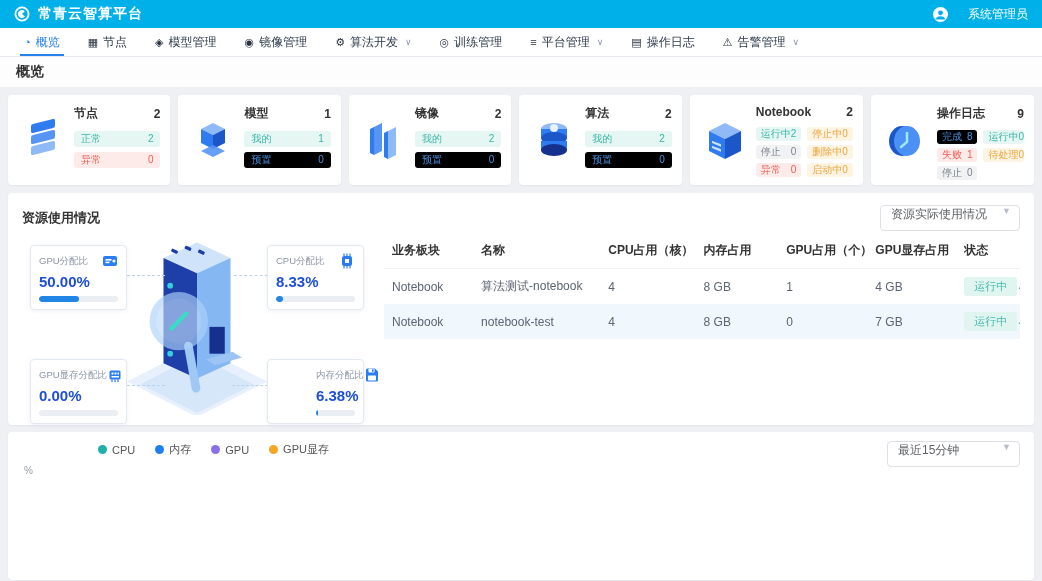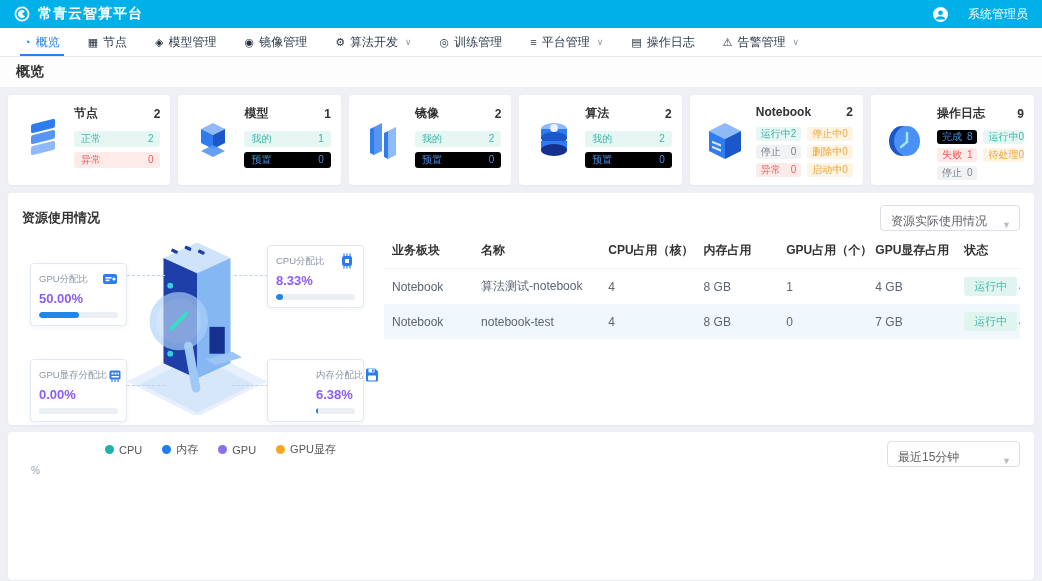--- a/index.html
+++ b/index.html
@@ -40,51 +40,51 @@
   .b-teal  { background:#e5f6f3; color:#39b5a7; }
   .b-red   { background:#fdebea; color:#f05b52; }
   .b-blue  { background:#000000; color:#4a90e2; }
   .b-gray  { background:#f1f2f4; color:#7a828d; }
   .b-orange{ background:#fdf4e3; color:#eda63c; }
 
   
   .resource-card { margin:8px 8px 0 8px; background:#fff; border-radius:4px; height:232px; padding:10px 14px; box-shadow:0 1px 2px rgba(30,60,110,.05); }
   .resource-head { display:flex; justify-content:space-between; align-items:center; height:30px; }
   .section-title { font-size:13px; font-weight:bold; color:#333; }
-  .select { position:relative; width:140px; height:26px; border:1px solid #dcdfe6; border-radius:4px; background:#fff; font-size:12px; color:#606266; display:flex; align-items:flex-end; padding:0 22px 0 10px; cursor:pointer; }
+  .select { position:relative; width:140px; height:26px; border:1px solid #dcdfe6; border-radius:4px; background:#fff; font-size:12px; color:#606266; display:flex; align-items:flex-start; padding:0 22px 0 10px; cursor:pointer; }
   .select .sel-caret { position:absolute; right:8px; font-size:9px; color:#b6bcc6; }
   .resource-body { display:flex; height:182px; }
   .diagram { width:352px; position:relative; flex:none; }
   .gauge { position:absolute; width:97px; background:#fff; border:1px solid #e4e9f0; border-radius:4px; padding:7px 8px; box-shadow:0 1px 4px rgba(40,80,140,.08); z-index:2; }
-  .gauge.tl { left:8px;  top:12px;margin-top:18px; }
+  .gauge.tl { left:8px;  top:12px; }
   .gauge.tr { left:245px; top:12px; }
   .gauge.bl { left:8px;  top:126px; }
   .gauge.br { left:245px; top:126px;padding-left:48px; }
   .gauge-top { display:flex; justify-content:space-between; align-items:center; }
   .gauge-label { font-size:9.5px; color:#8a94a6; white-space:nowrap; }
-  .gauge-value { font-size:13px; font-weight:bold; color:#8b5cf6; margin:4px 0 6px 0; }
+  .gauge-value { font-size:15px; font-weight:bold; color:#1d4ed8; margin:4px 0 6px 0; }
   .pbar { height:6px; background:#ebeef3; border-radius:3px; overflow:hidden; }
   .pbar-fill { height:100%; background:#2186e6; border-radius:3px; }
   .connector { position:absolute; border-top:1px dashed #bcd2ee; z-index:1; }
   .c1 { left:105px; top:42px; width:38px; }
   .c2 { left:212px; top:42px; width:34px; }
   .c3 { left:105px; top:152px; width:38px; }
   .c4 { left:210px; top:152px; width:36px; }
   .illustration { position:absolute; left:100px; top:0px; z-index:0; }
 
   
   .usage-table { flex:1; margin-left:10px; overflow:hidden; }
   table { width:100%; border-collapse:collapse; table-layout:fixed; }
   th { text-align:left; font-size:12px; color:#333; font-weight:bold; padding:9px 8px; border-bottom:1px solid #f0f2f5; white-space:nowrap; }
   td { font-size:12px; color:#5a6472; padding:8px 8px; white-space:nowrap; overflow:hidden; text-overflow:ellipsis; }
   tr.zebra { background:#f1f8fd; }
   .status-badge { display:inline-block; background:#e0f4f0; color:#43b9ab; font-size:11px; padding:2px 10px; border-radius:3px; }
 
   
-  .monitor-card { margin:7px 8px 0 8px; background:#fff; border-radius:4px; height:148px; padding:10px 19px; box-shadow:0 1px 2px rgba(30,60,110,.05); position:relative; }
+  .monitor-card { margin:7px 8px 0 8px; background:#fff; border-radius:4px; height:148px; padding:10px 12px; box-shadow:0 1px 2px rgba(30,60,110,.05); position:relative; }
   .monitor-head { display:flex; align-items:center; }
   .legend { display:flex; gap:20px; margin-left:78px; }
   .legend-item { display:flex; align-items:center; gap:5px; font-size:11px; color:#555; cursor:pointer; }
   .legend-dot { width:9px; height:9px; border-radius:50%; flex:none; }
   .monitor-select { position:absolute; right:14px; top:9px; width:133px; }
   .unit-label { font-size:10px; color:#98a0ab; margin:8px 0 0 4px; }
   .chart-area { height:90px; }
 
   .icon-svg { display:block; }
 </style>

